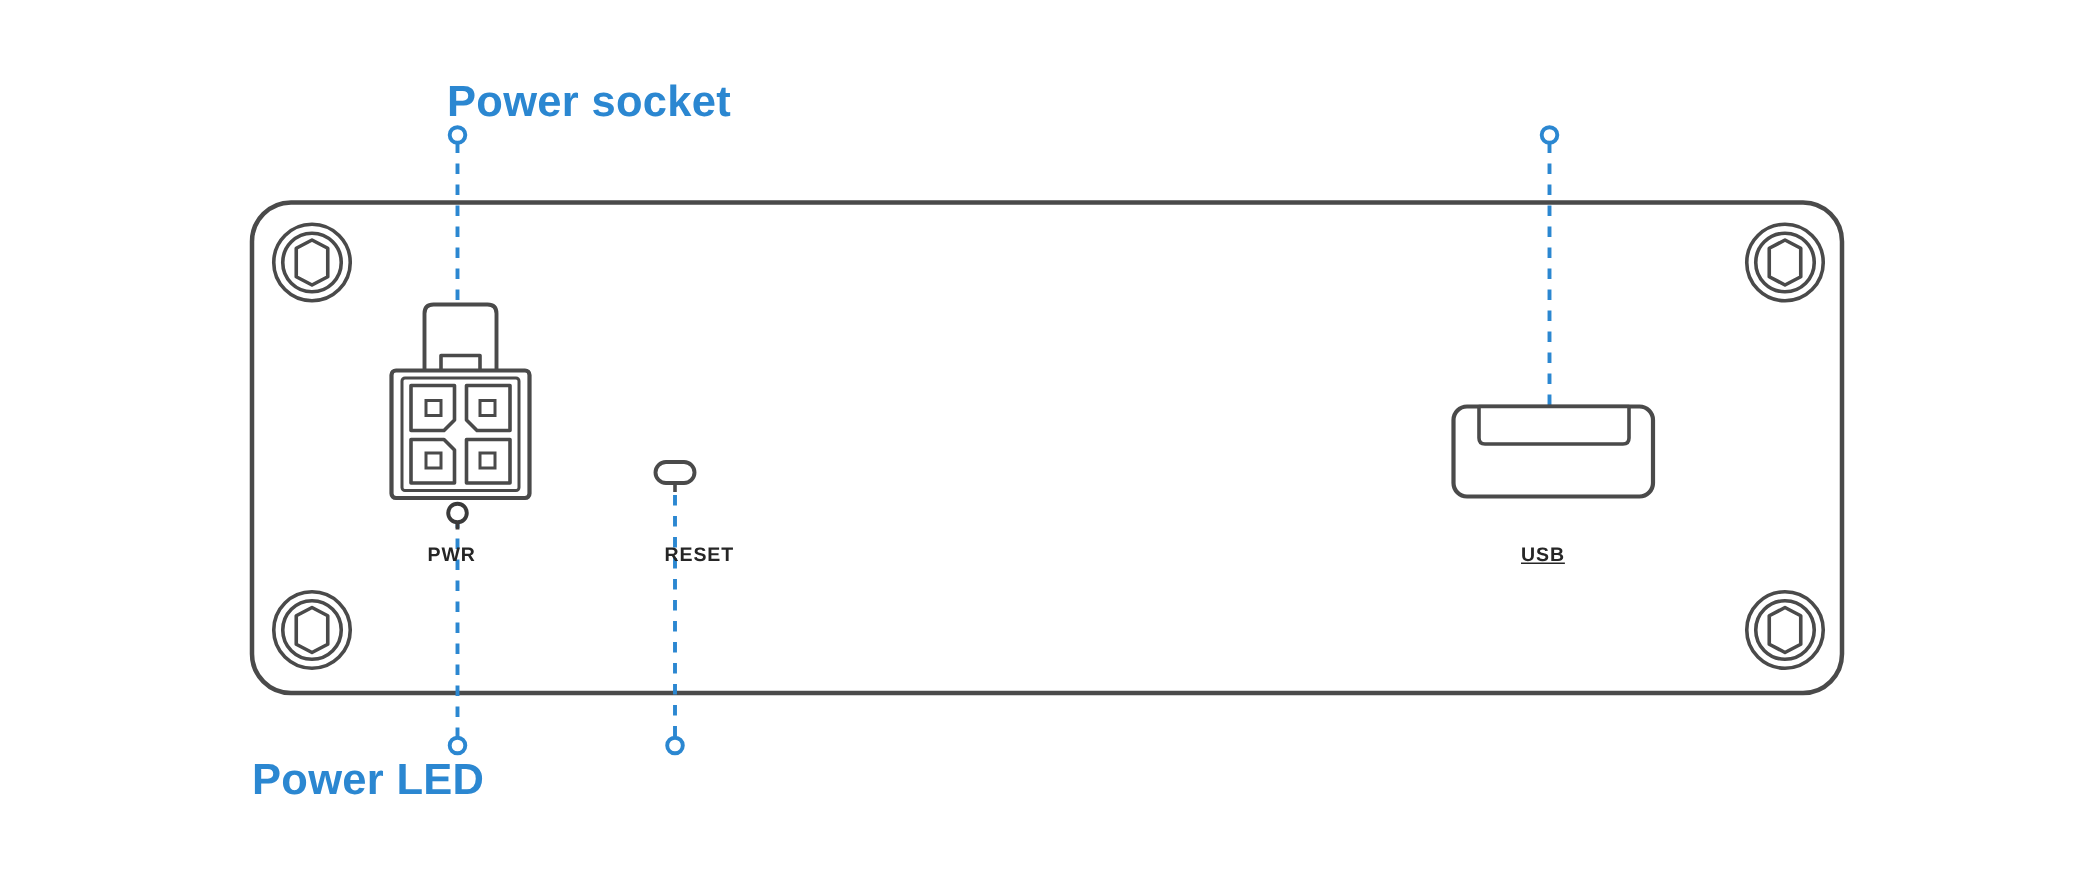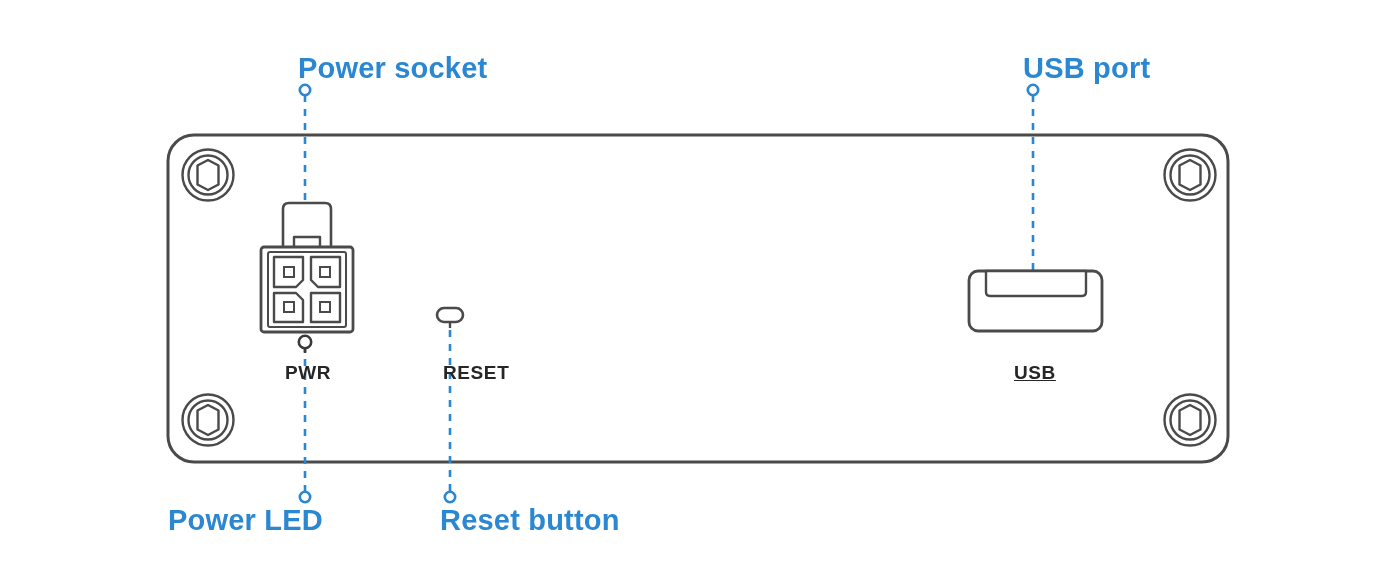--- a/index.html
+++ b/index.html
@@ -34,21 +34,21 @@
     font-size: 29px;
     letter-spacing: 0.2px;
     white-space: nowrap;
     line-height: 1;
   }
   .silk-label {
     position: absolute;
     color: #262626;
     font-family: "Liberation Sans", "DejaVu Sans", sans-serif;
     font-weight: 700;
-    font-size: 19px;
+    font-size: 13px;
     letter-spacing: 0.6px;
     white-space: nowrap;
     line-height: 1;
   }
   .lbl-power-socket { left: 298px; top: 54px; }
   .lbl-usb-port     { left: 1023px; top: 54px; }
   .lbl-power-led    { left: 168px; top: 506px; }
   .lbl-reset-button { left: 440px; top: 506px; }
 
   .lbl-pwr   { left: 285px;  top: 363px; }
@@ -145,25 +145,23 @@
     <g>
       <rect x="969" y="271" width="133" height="60" rx="9" ry="9" fill="#ffffff" stroke="#4a4a4a" stroke-width="2.8"></rect>
 
       <path d="M 986 271 L 1086 271 L 1086 292 Q 1086 296 1082 296 L 990 296 Q 986 296 986 292 Z" fill="#ffffff" stroke="#4a4a4a" stroke-width="2.4" stroke-linejoin="round"></path>
     </g>
 
   </svg>
 
   <div class="callout-label lbl-power-socket">Power socket</div>
 
-  <div class="callout-label lbl-usb-port">USB port</div>
 
   <div class="callout-label lbl-power-led">Power LED</div>
 
-  <div class="callout-label lbl-reset-button">Reset button</div>
 
   <div class="silk-label lbl-pwr">PWR</div>
 
   <div class="silk-label lbl-reset">RESET</div>
 
   <div class="silk-label lbl-usb">USB</div>
 
 </div>
 
 </body></html>

